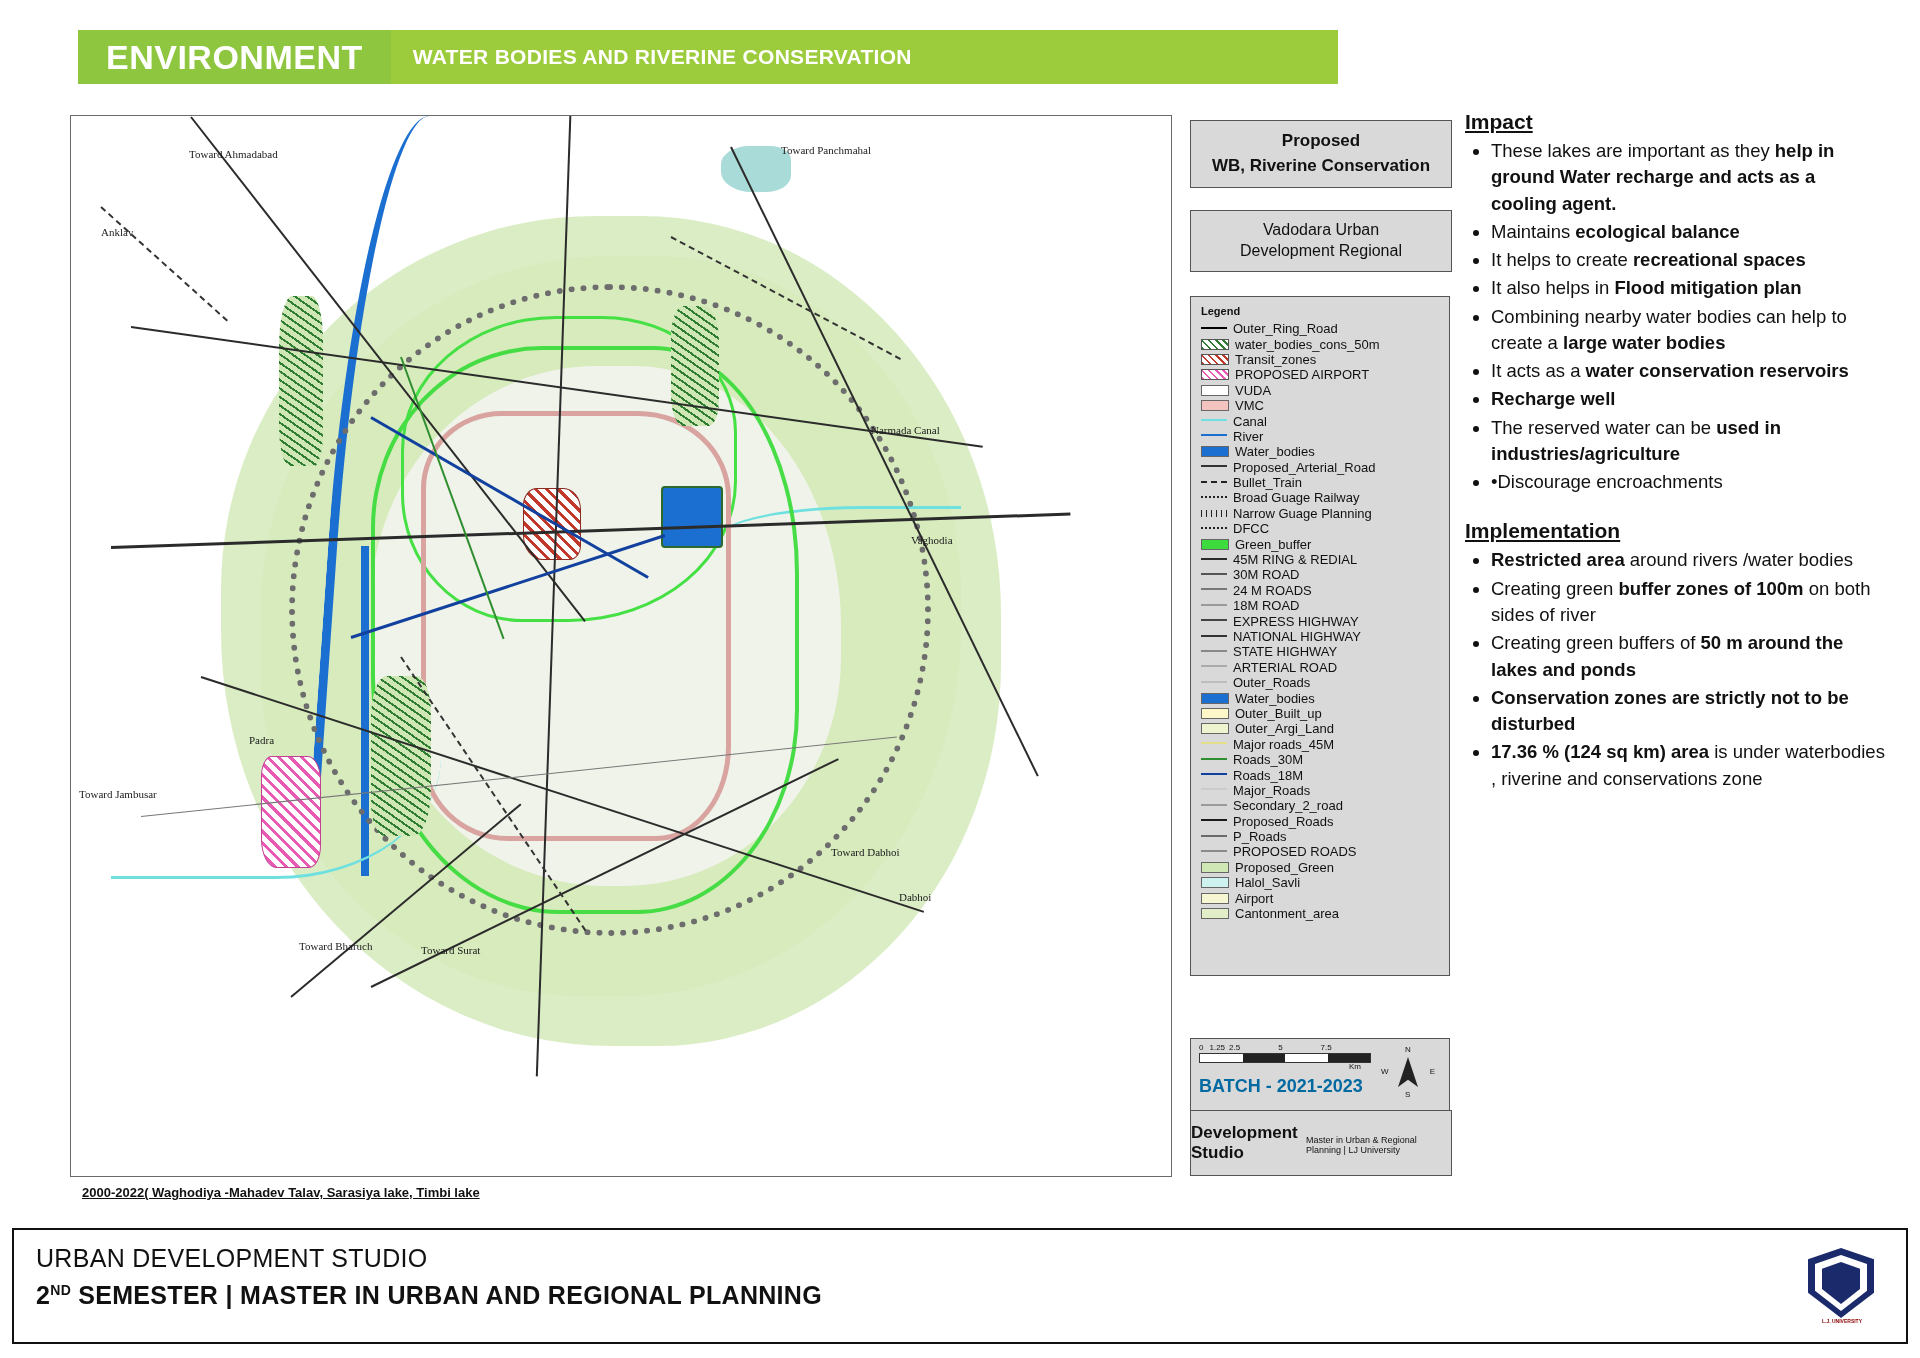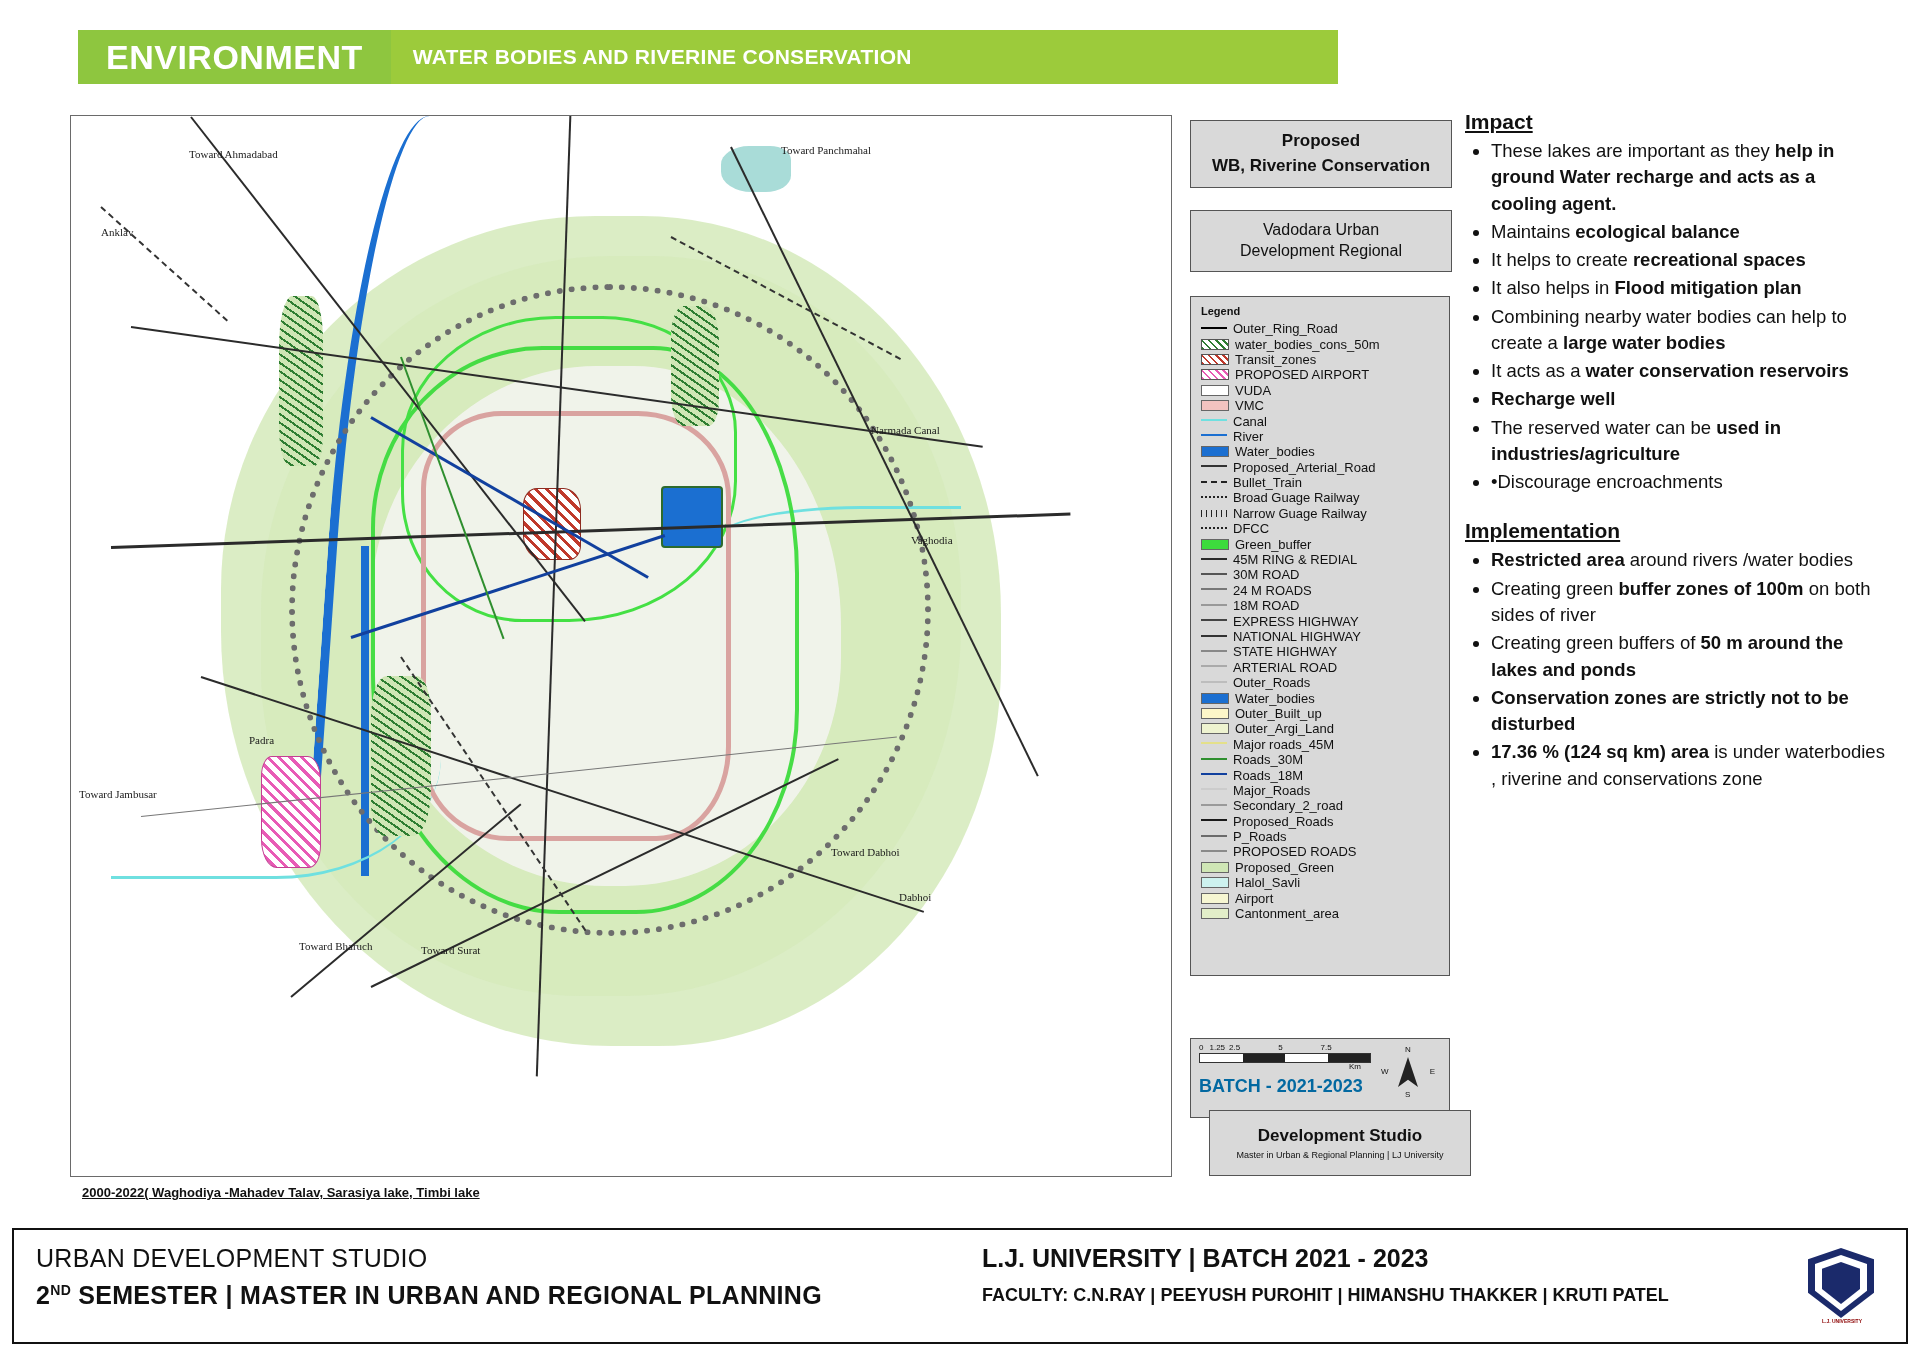--- a/index.html
+++ b/index.html
@@ -170,21 +170,21 @@
   .compass .c-w{position:absolute;left:0;top:22px;}
   .compass .c-e{position:absolute;right:0;top:22px;}
   .compass .rose{
     position:absolute;left:17px;top:12px;width:20px;height:30px;
     background:#222;
     clip-path:polygon(50% 0,100% 100%,50% 76%,0 100%);
   }
   .studio-box{
     position:absolute;left:1190px;top:1110px;width:260px;height:64px;
     background:#d9d9d9;border:1px solid #555;
-    display:flex;flex-direction:column;align-items:center;justify-content:center;margin-left:19px;
+    display:flex;flex-direction:row;align-items:center;justify-content:center;
   }
   .studio-title{font-size:17px;font-weight:bold;color:#111;}
   .studio-sub{font-size:9px;color:#111;margin-top:4px;}
   
   .text-col{
     position:absolute;left:1465px;top:110px;width:420px;
   }
   .sec-head{
     font-size:21px;font-weight:bold;color:#111;text-decoration:underline;margin-bottom:4px;
   }
@@ -352,21 +352,21 @@
       <div class="legend-row">
         <div class="legend-swatch" style="background: transparent; border-top: 2px dashed rgb(34, 34, 34); height: 2px;"></div>
         <div class="legend-label">Bullet_Train</div>
       </div>
       <div class="legend-row">
         <div class="legend-swatch" style="background: transparent; border-top: 2px dotted rgb(34, 34, 34); height: 2px;"></div>
         <div class="legend-label">Broad Guage Railway</div>
       </div>
       <div class="legend-row">
         <div class="legend-swatch" style="background: repeating-linear-gradient(90deg, rgb(34, 34, 34) 0px, rgb(34, 34, 34) 1px, transparent 1px, transparent 5px); height: 7px;"></div>
-        <div class="legend-label">Narrow Guage Railway</div>
+        <div class="legend-label">Narrow Guage Planning</div>
       </div>
       <div class="legend-row">
         <div class="legend-swatch" style="background: transparent; border-top: 2px dotted rgb(34, 34, 34); height: 2px;"></div>
         <div class="legend-label">DFCC</div>
       </div>
       <div class="legend-row">
         <div class="legend-swatch" style="background: rgb(61, 219, 61); border: 1px solid rgb(102, 102, 102);"></div>
         <div class="legend-label">Green_buffer</div>
       </div>
       <div class="legend-row">
@@ -522,24 +522,20 @@
     </ul>
 </div>
 
 <div class="footer">
   <div class="f-left">
     <div class="f-l1">URBAN DEVELOPMENT STUDIO</div>
     <div class="f-l2">
       <span>2</span><sup>ND</sup><span> SEMESTER | MASTER IN URBAN AND REGIONAL PLANNING</span>
     </div>
   </div>
-  <div class="f-right">
-    <div class="f-r1">L.J. UNIVERSITY  |  BATCH 2021 - 2023</div>
-    <div class="f-r2">FACULTY: C.N.RAY | PEEYUSH PUROHIT | HIMANSHU THAKKER | KRUTI PATEL</div>
-  </div>
   <div class="f-logo">
     <div class="shield">
       <div class="inner"></div>
       <div class="core"></div>
     </div>
     <div class="f-logo-cap">L.J. UNIVERSITY</div>
   </div>
 </div>
 
 </body></html>

